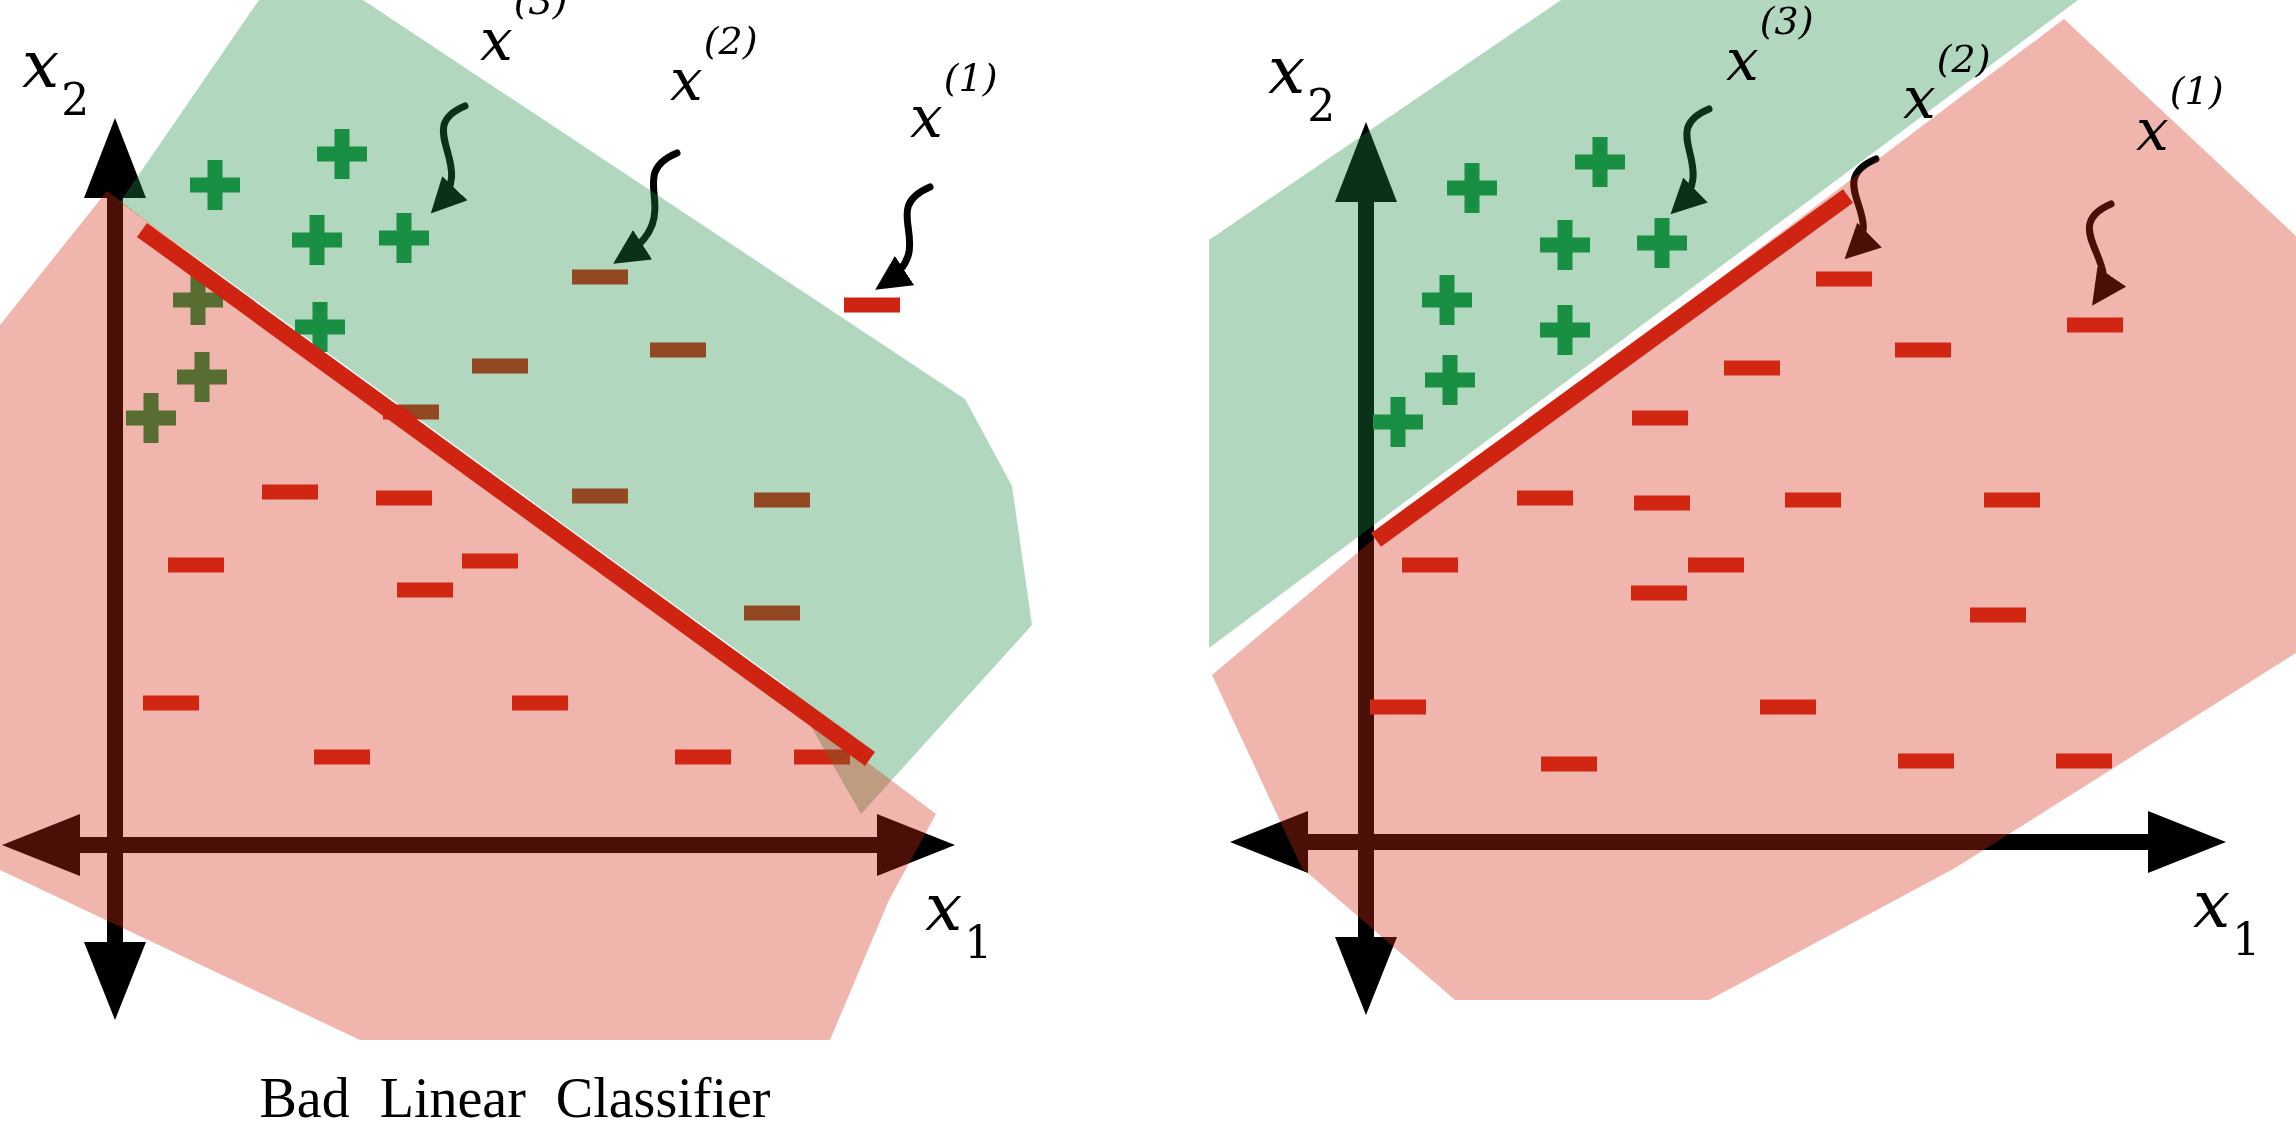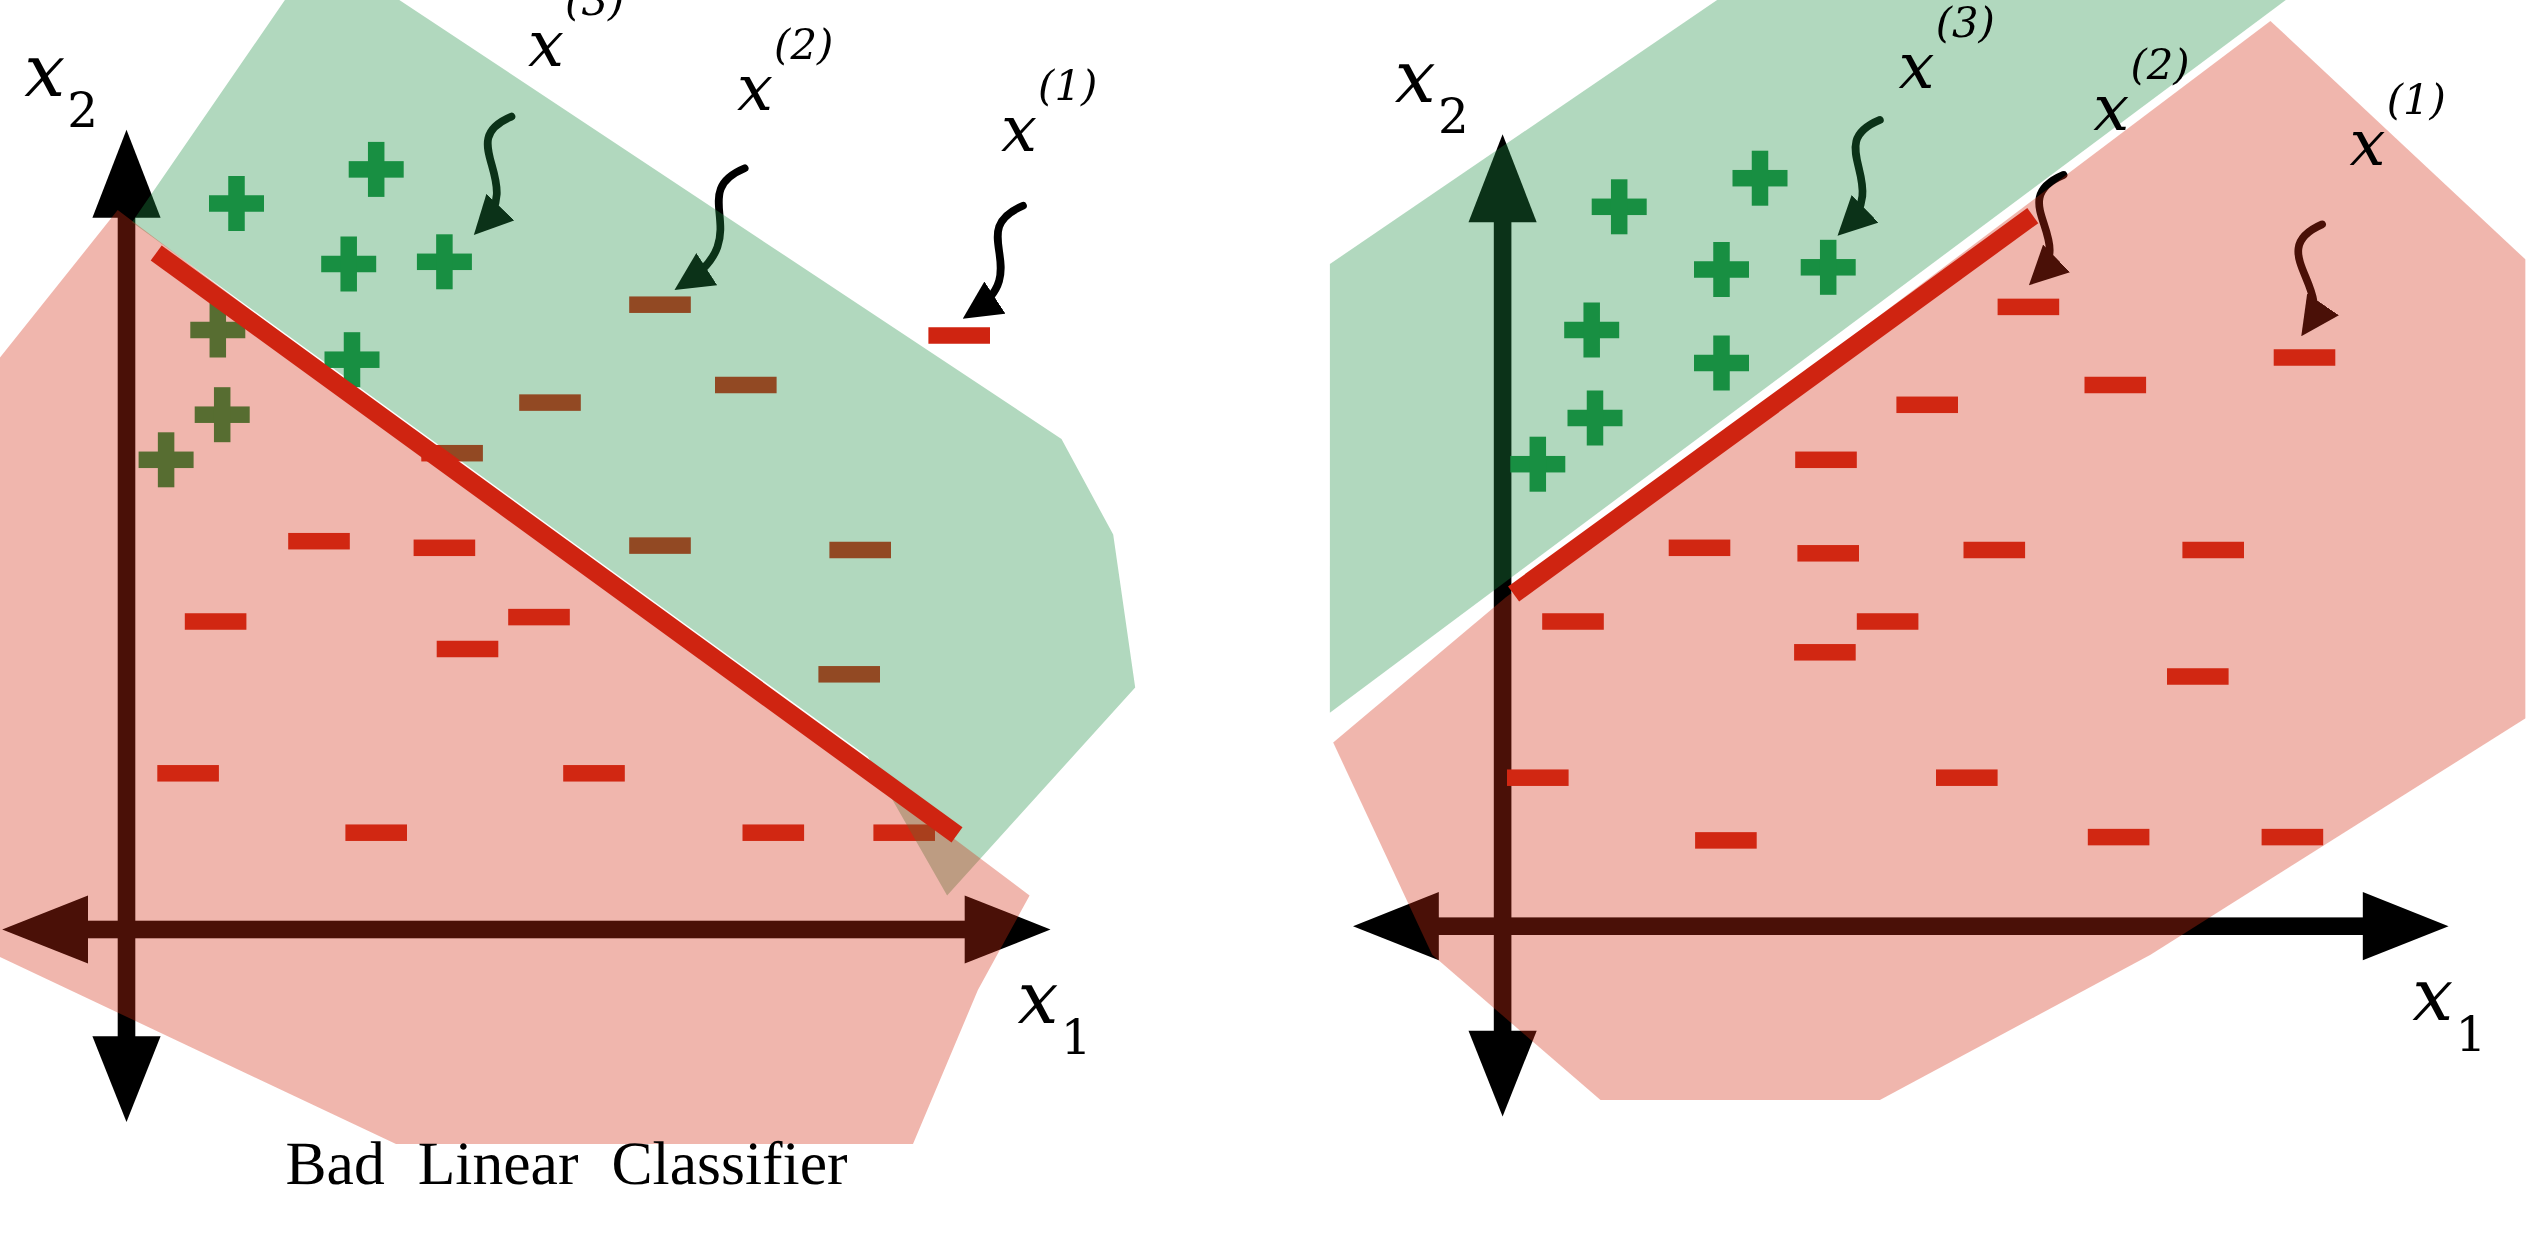--- a/index.html
+++ b/index.html
@@ -107,21 +107,21 @@
       <line class="dline" x1="142" y1="230" x2="870" y2="759" stroke-width="17" stroke="#cf2411"></line>
     </svg>
 
     <div class="axlab" style="left:22px;top:32px;"><span>x</span><sub>2</sub></div>
     <div class="axlab" style="left:925px;top:875px;"><span>x</span><sub>1</sub></div>
 
     <div class="ann" style="left:480px;top:8px;"><span>x</span><sup>(3)</sup></div>
     <div class="ann" style="left:670px;top:48px;"><span>x</span><sup>(2)</sup></div>
     <div class="ann" style="left:910px;top:85px;"><span>x</span><sup>(1)</sup></div>
 
-    <div class="caption" style="left:185px;top:1030px;width:660px;">Bad Linear Classifier</div>
+    <div class="caption" style="left:185px;top:1070px;width:660px;">Bad Linear Classifier</div>
   </section>
 
   <section class="panel" style="left:1148px;">
     <svg width="1148" height="1127" viewBox="0 0 1148 1127">
       <defs>
         <marker id="mkR" viewBox="0 0 10 10" refX="7" refY="5" markerWidth="5" markerHeight="5" orient="auto">
           <path d="M0,0 L10,5 L0,10 Z" class="ann-fill" fill="#000000"></path>
         </marker>
       </defs>
 

